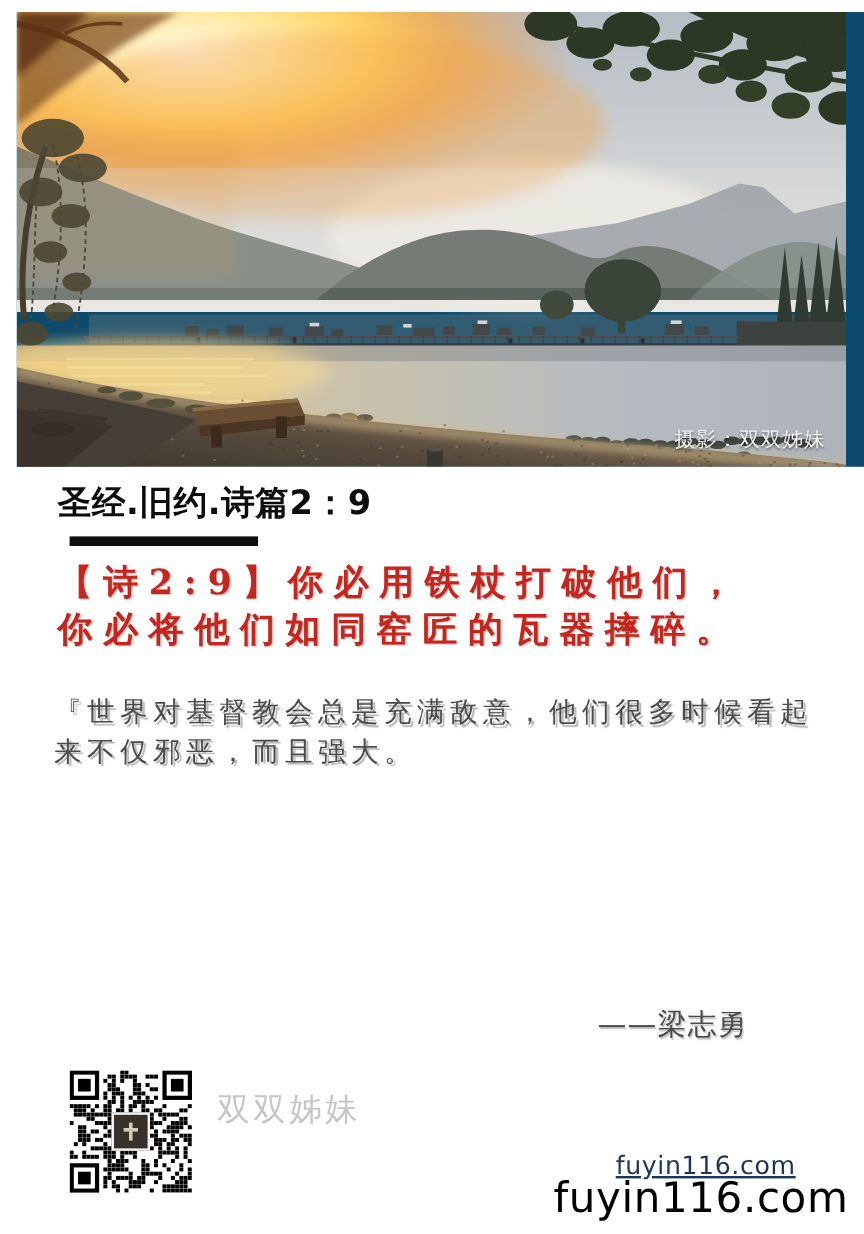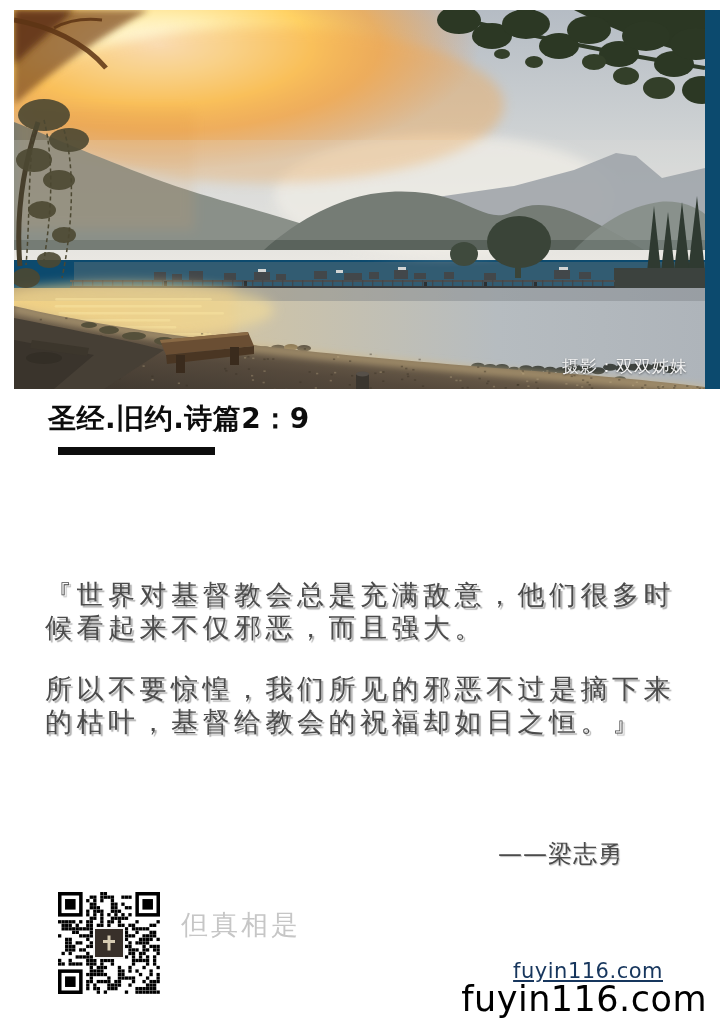--- a/index.html
+++ b/index.html
@@ -25,21 +25,21 @@
     position:absolute; left:58px; top:447px; width:157px; height:8px; background:#0d0d0d;
   }
   .verse {
     position:absolute; left:48px; top:466px; width:606px;
     font-family:"DejaVu Serif","Liberation Serif",serif;
     font-size:29px; font-weight:bold; line-height:39px; letter-spacing:9px;
     color:#c6251d; text-shadow:1px 1px 1px rgba(130,40,30,.35);
   }
   .commentary {
     position:absolute; left:45px; top:578px; width:642px;
-    font-size:27px; line-height:33px; letter-spacing:4.5px;
+    font-size:23px; line-height:33px; letter-spacing:4.5px;
     color:#4b4b4b; text-shadow:2px 2px 1px #b0b0b0;
   }
   .commentary p { margin:0 0 28px 0; }
   .attribution {
     position:absolute; top:838px; right:97px;
     font-size:24px; color:#4b4b4b; letter-spacing:1px;
     text-shadow:1px 1px 1px #c0c0c0;
   }
   .qr {
     position:absolute; left:58px; top:892px; width:102px; height:102px;
@@ -536,24 +536,24 @@
           <ellipse cx="488" cy="44" rx="8" ry="5"></ellipse>
         </g>
       </g>
     </svg>
     <div class="photo-caption">摄影：双双姊妹</div>
   </div>
 
   <h1 class="title">圣经.旧约.诗篇2：9</h1>
   <div class="title-bar"></div>
 
+  <div class="verse" style="color: rgb(198, 37, 29);">【诗2:9】你必用铁杖打破他们，你必将他们如同窑匠的瓦器摔碎。</div>
 
   <div class="commentary" style="color: rgb(75, 75, 75);">
     <p>『世界对基督教会总是充满敌意，他们很多时候看起来不仅邪恶，而且强大。</p>
-    <p>所以不要惊惶，我们所见的邪恶不过是摘下来的枯叶，基督给教会的祝福却如日之恒。』</p>
   </div>
   <div class="attribution">——梁志勇</div>
 
   <div class="qr">
     <svg id="qr-svg" viewBox="0 0 101.5 101.5">
         <rect x="42" y="0" width="3.3" height="3.3" fill="#000"></rect>
         <rect x="45.5" y="0" width="3.3" height="3.3" fill="#000"></rect>
         <rect x="31.5" y="3.5" width="3.3" height="3.3" fill="#000"></rect>
         <rect x="35" y="3.5" width="3.3" height="3.3" fill="#000"></rect>
         <rect x="42" y="3.5" width="3.3" height="3.3" fill="#000"></rect>
@@ -846,19 +846,19 @@
         <rect x="7" y="84" width="10.5" height="10.5" fill="#000"></rect>
       </svg>
     <div class="qr-center">
       <svg viewBox="0 0 20 20">
         <rect x="8.5" y="2.5" width="3" height="15" fill="#d6cbb2"></rect>
         <rect x="4" y="7" width="12" height="3" fill="#d6cbb2"></rect>
       </svg>
     </div>
   </div>
   <div class="qr-caption" style="color: rgb(198, 198, 198);">
-    <div>但真相是</div>
+    <div>双双姊妹</div>
   </div>
 
   <a class="site-link" style="color: rgb(23, 54, 93);">fuyin116.com</a>
   <div class="site-name">fuyin116.com</div>
 
 </div>
 
 </body></html>

